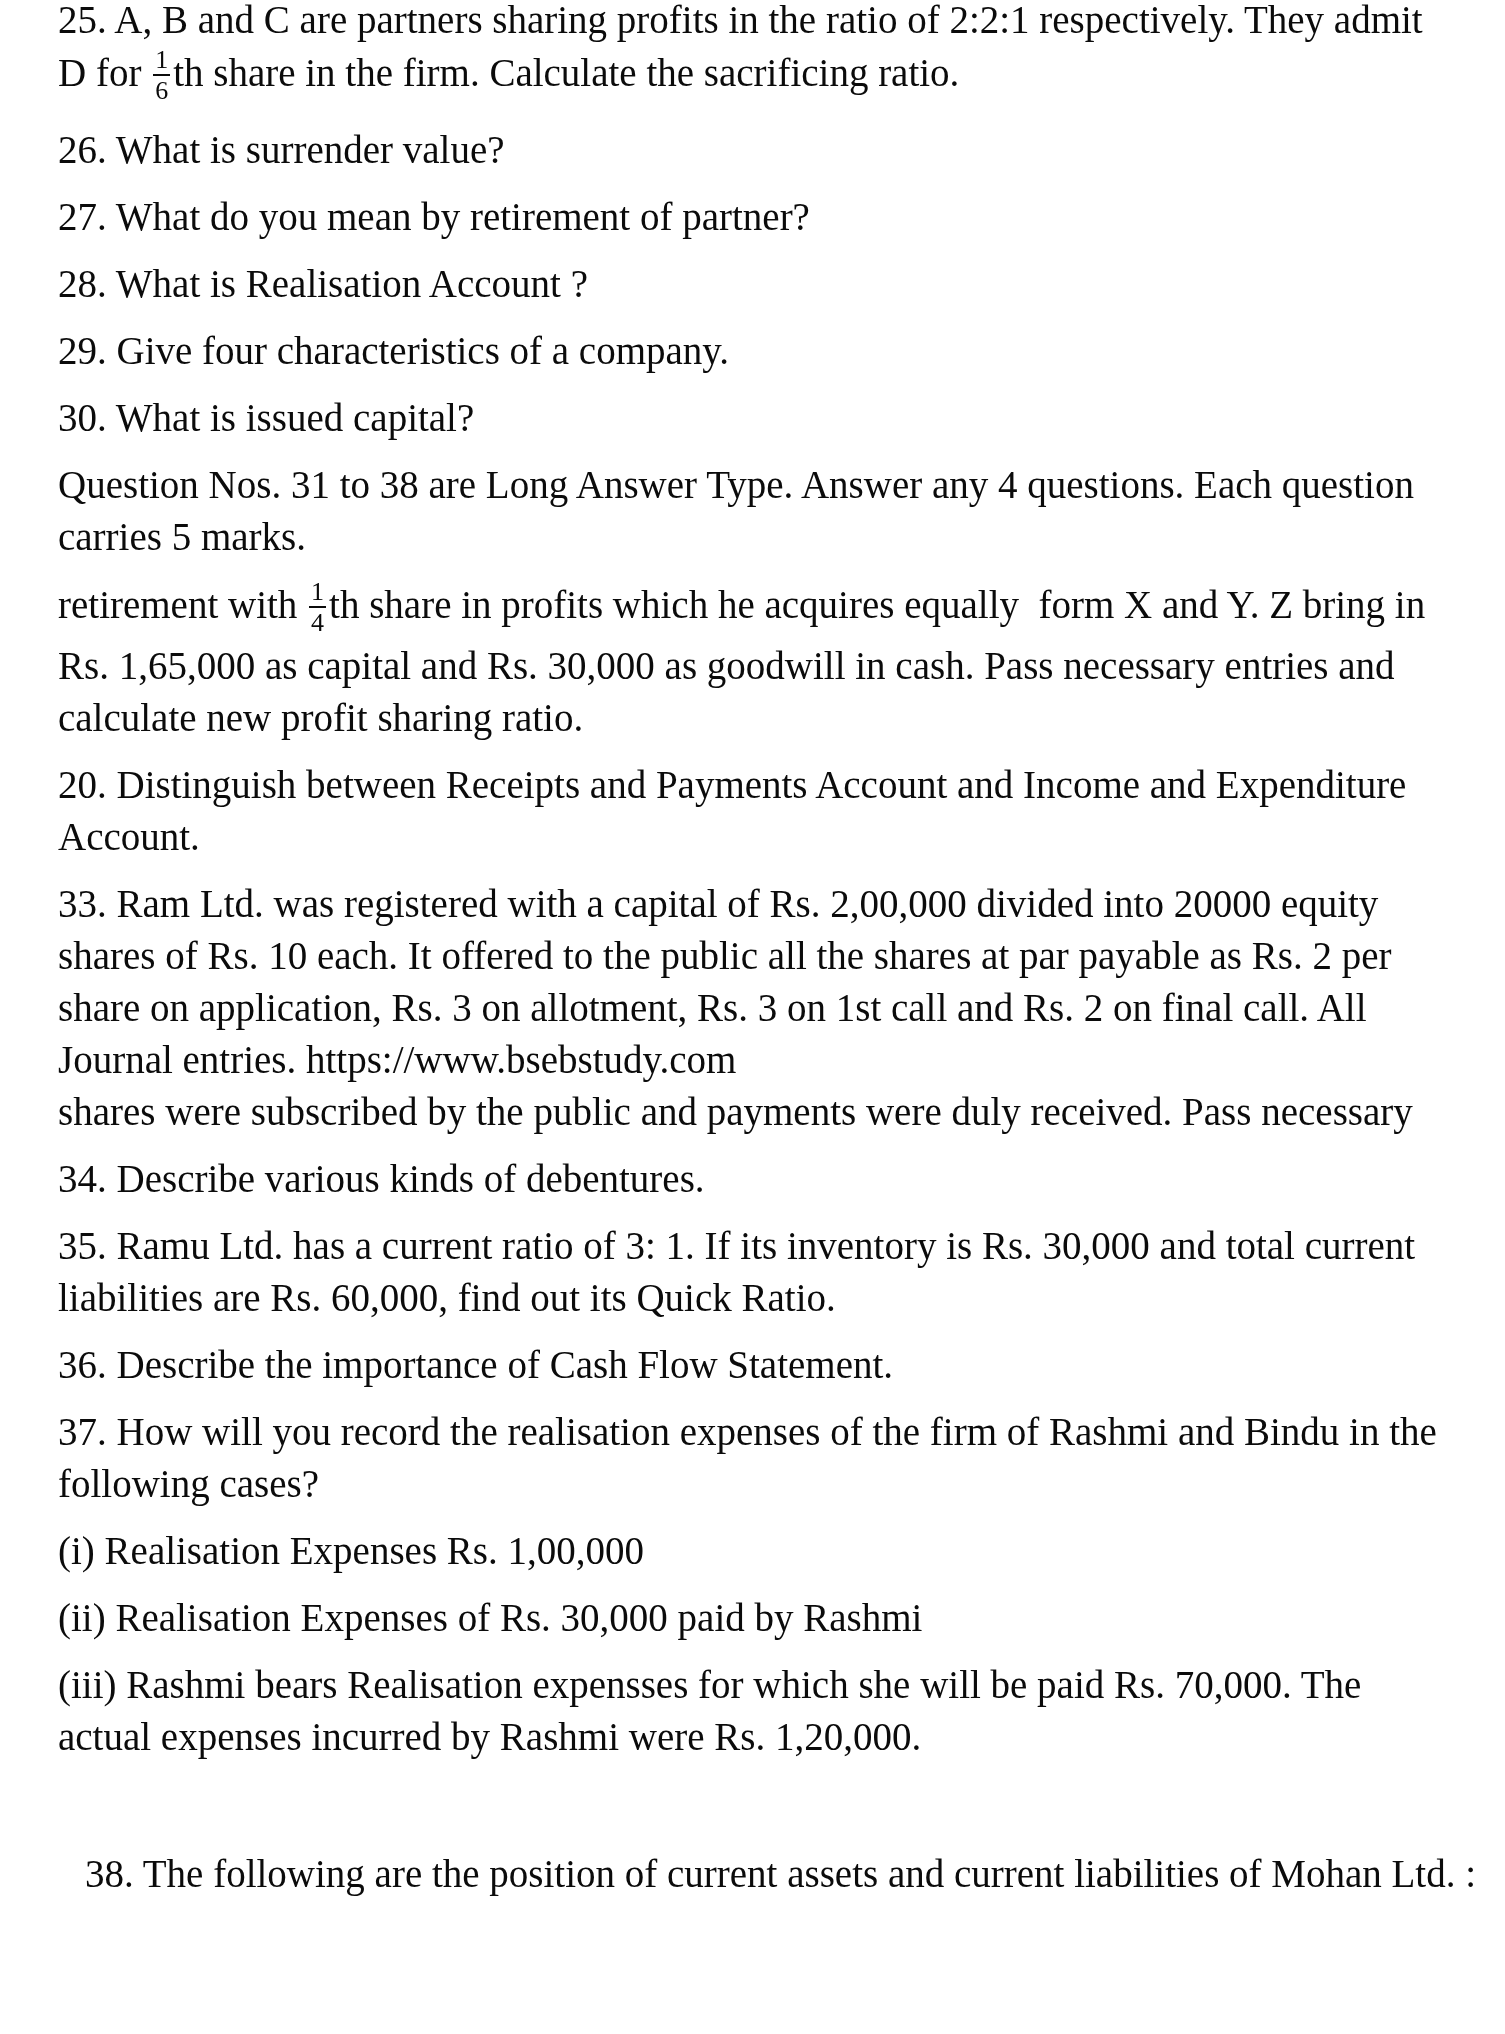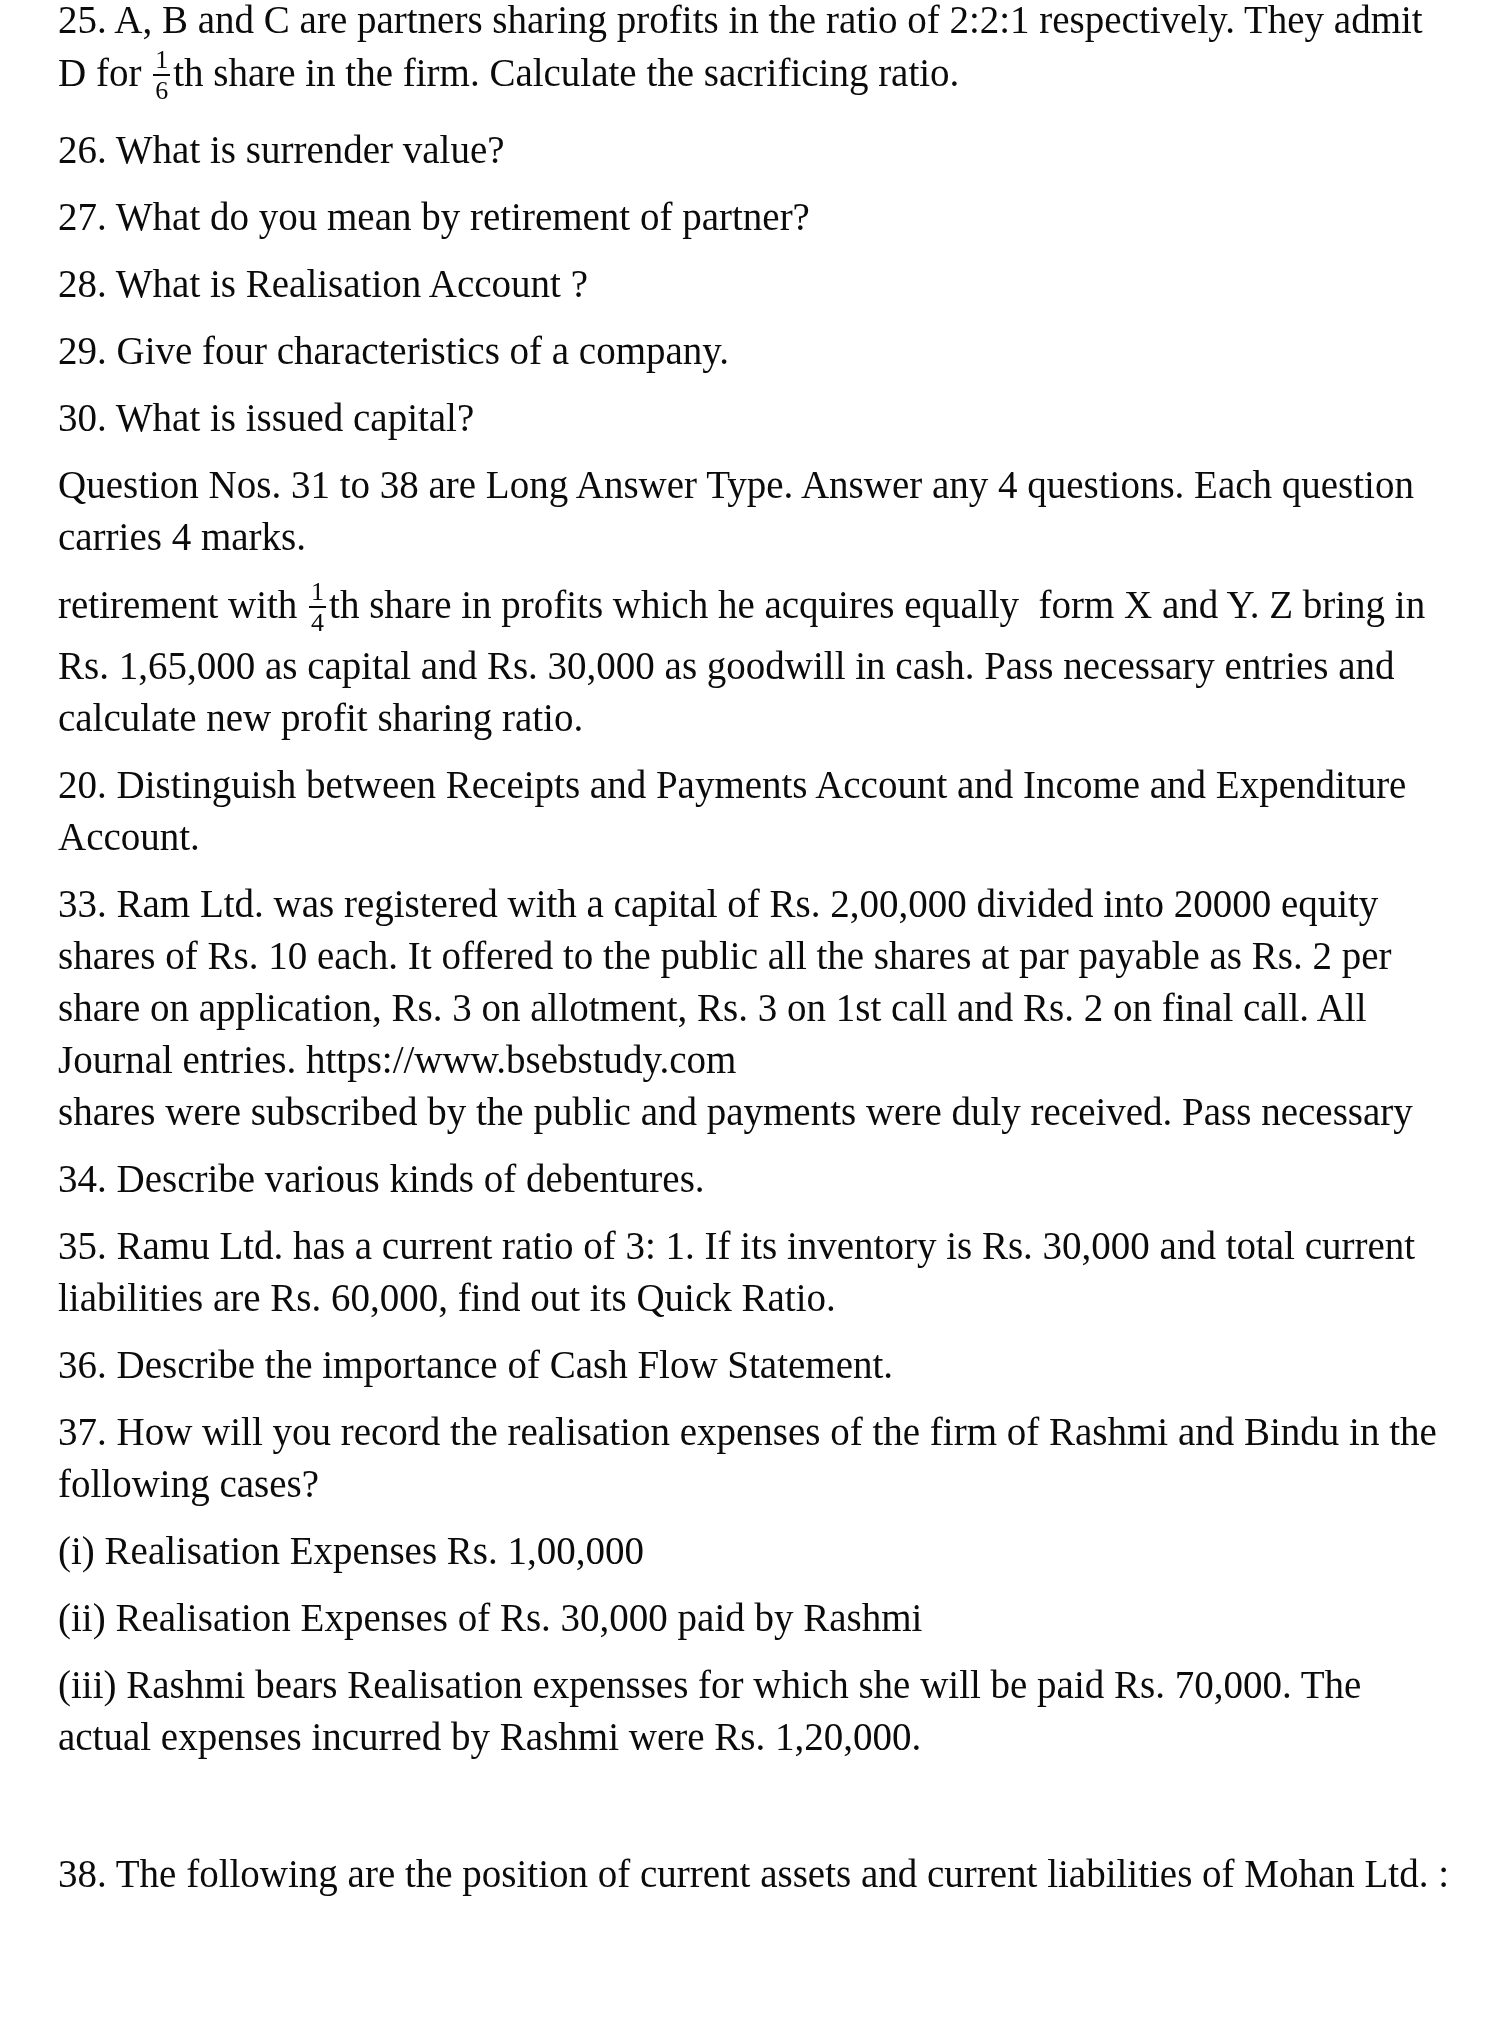--- a/index.html
+++ b/index.html
@@ -20,21 +20,21 @@
     margin-top: -6px;
     font-family: "Liberation Serif", "DejaVu Serif", serif;
     font-size: 39px;
     line-height: 52px;
     color: #0b0b0b;
   }
   .block {
     margin: 0 0 15px 0;
   }
   .gap-medium { }
-  .gap-large  { margin-top: 85px; }
+  .gap-large  { margin-top: 85px; margin-left: 27px; }
   .line {
     white-space: pre; 
   }
   .frac {
     display: inline-flex;
     flex-direction: column;
     align-items: center;
     vertical-align: middle;
     font-size: 26px;
     line-height: 1.05;
@@ -66,21 +66,21 @@
       <div class="line"><span>28. What is Realisation Account ?</span></div>
     </div>
     <div class="block">
       <div class="line"><span>29. Give four characteristics of a company.</span></div>
     </div>
     <div class="block">
       <div class="line"><span>30. What is issued capital?</span></div>
     </div>
     <div class="block gap-medium">
       <div class="line"><span>Question Nos. 31 to 38 are Long Answer Type. Answer any 4 questions. Each question</span></div>
-      <div class="line"><span>carries 4 marks.</span></div>
+      <div class="line"><span>carries 5 marks.</span></div>
     </div>
     <div class="block">
       <div class="line"><span>retirement with </span><span class="frac"><span class="num">1</span><span class="den">4</span></span><span>th share in profits which he acquires equally  form X and Y. Z bring in</span></div>
       <div class="line"><span>Rs. 1,65,000 as capital and Rs. 30,000 as goodwill in cash. Pass necessary entries and</span></div>
       <div class="line"><span>calculate new profit sharing ratio.</span></div>
     </div>
     <div class="block">
       <div class="line"><span>20. Distinguish between Receipts and Payments Account and Income and Expenditure</span></div>
       <div class="line"><span>Account.</span></div>
     </div>

